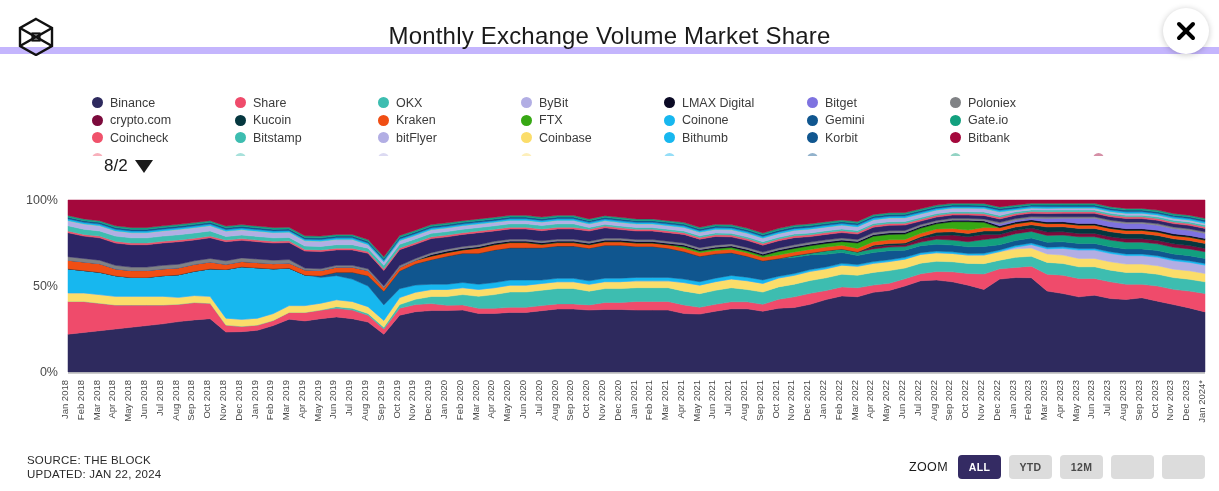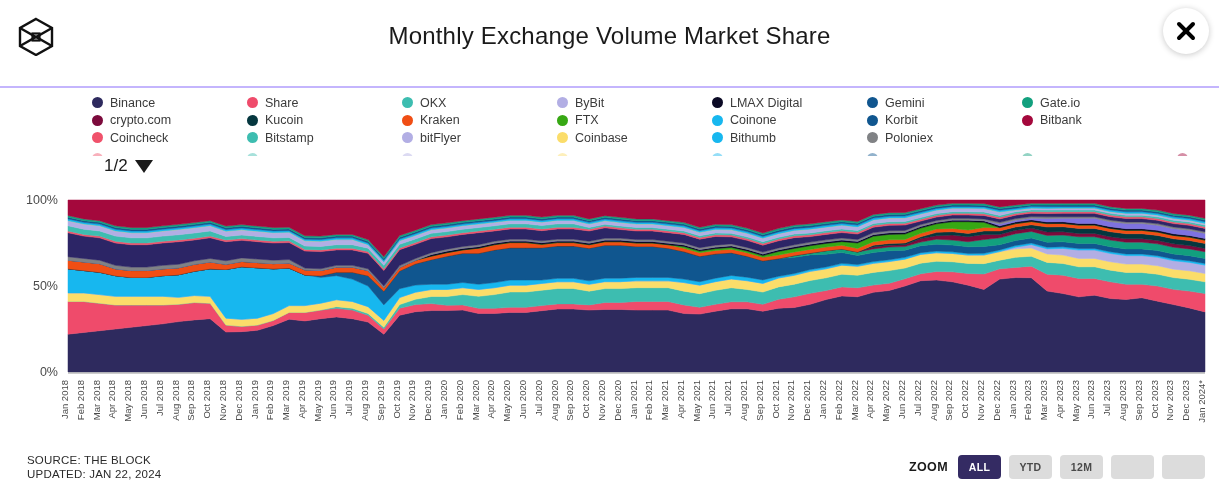--- a/index.html
+++ b/index.html
@@ -9,22 +9,22 @@
     background:#ffffff;
     font-family:"Liberation Sans", sans-serif;
     color:#222;
     overflow:hidden;
     position:relative;
   }
 
   
   #header {
     position:relative;
-    height:88px;
-    border-bottom:2px solid #c4b5fd;
+    height:54px;
+    border-bottom:7px solid #c4b5fd;
     background:#fff;
   }
   #logo {
     position:absolute; left:16px; top:16px;
     width:40px; height:40px;
   }
   #title {
     position:absolute; left:0; right:0; top:22px;
     text-align:center;
     font-size:24px;
@@ -48,21 +48,21 @@
     position:absolute;
     left:92px; top:94px;
     width:1110px;
     height:58px;
     overflow:hidden;
   }
   .legend-grid {
     display:grid;
     grid-template-columns:repeat(5, 264px);
     grid-auto-rows:17.5px;
-    column-gap:16px;
+    column-gap:4px;
   }
   .legend-item {
     display:flex;
     align-items:center;
     gap:7px;
     cursor:pointer;
     height:17.5px;
   }
   .legend-dot {
     width:11px; height:11px;
@@ -129,21 +129,21 @@
     color:#2b2b2b;
     letter-spacing:.2px;
   }
   #zoom-ctrl {
     position:absolute;
     right:14px; bottom:12px;
     display:flex; align-items:center; gap:8px;
   }
   #zoom-ctrl .zoom-label {
     font-size:12.5px;
-    font-weight:700;
+    font-weight:400;
     color:#1a1a1a;
     letter-spacing:.4px;
     margin-right:2px;
   }
   .zoom-btn {
     width:43px; height:24px;
     border-radius:4px;
     background:#dcdcdc;
     border:none;
     font-size:10.5px;
@@ -238,20 +238,24 @@
       </div>
       <div class="legend-item">
         <span class="legend-dot" style="background: rgb(23, 183, 239);"></span>
         <span class="legend-label">Coinone</span>
       </div>
       <div class="legend-item">
         <span class="legend-dot" style="background: rgb(23, 183, 239);"></span>
         <span class="legend-label">Bithumb</span>
       </div>
       <div class="legend-item">
+        <span class="legend-dot" style="background: rgb(126, 114, 224);"></span>
+        <span class="legend-label">Bitget</span>
+      </div>
+      <div class="legend-item">
         <span class="legend-dot" style="background: rgb(16, 86, 143);"></span>
         <span class="legend-label">Gemini</span>
       </div>
       <div class="legend-item">
         <span class="legend-dot" style="background: rgb(16, 86, 143);"></span>
         <span class="legend-label">Korbit</span>
       </div>
       <div class="legend-item">
         <span class="legend-dot" style="background: rgb(128, 130, 133);"></span>
         <span class="legend-label">Poloniex</span>
@@ -289,21 +293,21 @@
       <div class="legend-item">
         <span class="legend-dot" style="background: rgb(18, 160, 126);"></span>
       </div>
       <div class="legend-item">
         <span class="legend-dot" style="background: rgb(164, 8, 60);"></span>
       </div>
     </div>
 </div>
 
 <div id="legend-pager">
-  <span>1/2</span>
+  <span>8/2</span>
   <span class="caret"></span>
 </div>
 
 <div id="chart-wrap">
   <svg id="plot-svg" width="1219" height="255">
       <rect x="68" y="14" width="1137" height="172" fill="#ffffff"></rect>
       <path d="M68.00,148.16L83.79,146.44L99.58,144.72L115.38,143.00L131.17,141.28L146.96,139.56L162.75,137.84L178.54,135.62L194.33,133.88L210.13,132.68L225.92,146.04L241.71,145.63L257.50,144.30L273.29,139.56L289.08,133.21L304.88,134.91L320.67,132.68L336.46,130.96L352.25,132.68L368.04,136.12L383.83,148.16L399.63,129.26L415.42,125.71L431.21,124.57L447.00,124.57L462.79,124.08L478.58,127.52L494.38,127.52L510.17,126.40L525.96,126.40L541.75,124.69L557.54,122.99L573.33,122.99L589.13,124.08L604.92,123.45L620.71,123.45L636.50,124.08L652.29,124.08L668.08,124.08L683.88,127.52L699.67,128.10L715.46,125.19L731.25,122.82L747.04,122.82L762.83,125.19L778.63,122.16L794.42,121.50L810.21,118.30L826.00,113.58L841.79,109.96L857.58,110.75L873.38,106.34L889.17,104.53L904.96,100.00L920.75,94.73L936.54,94.04L952.33,95.83L968.13,99.17L983.92,103.44L999.71,93.12L1015.50,91.57L1031.29,91.73L1047.08,105.06L1062.88,107.51L1078.67,110.85L1094.46,109.18L1110.25,112.52L1126.04,113.49L1141.83,111.80L1157.63,115.18L1173.42,118.55L1189.21,121.92L1205.00,125.88L1205.00,186.00L1189.21,186.00L1173.42,186.00L1157.63,186.00L1141.83,186.00L1126.04,186.00L1110.25,186.00L1094.46,186.00L1078.67,186.00L1062.88,186.00L1047.08,186.00L1031.29,186.00L1015.50,186.00L999.71,186.00L983.92,186.00L968.13,186.00L952.33,186.00L936.54,186.00L920.75,186.00L904.96,186.00L889.17,186.00L873.38,186.00L857.58,186.00L841.79,186.00L826.00,186.00L810.21,186.00L794.42,186.00L778.63,186.00L762.83,186.00L747.04,186.00L731.25,186.00L715.46,186.00L699.67,186.00L683.88,186.00L668.08,186.00L652.29,186.00L636.50,186.00L620.71,186.00L604.92,186.00L589.13,186.00L573.33,186.00L557.54,186.00L541.75,186.00L525.96,186.00L510.17,186.00L494.38,186.00L478.58,186.00L462.79,186.00L447.00,186.00L431.21,186.00L415.42,186.00L399.63,186.00L383.83,186.00L368.04,186.00L352.25,186.00L336.46,186.00L320.67,186.00L304.88,186.00L289.08,186.00L273.29,186.00L257.50,186.00L241.71,186.00L225.92,186.00L210.13,186.00L194.33,186.00L178.54,186.00L162.75,186.00L146.96,186.00L131.17,186.00L115.38,186.00L99.58,186.00L83.79,186.00L68.00,186.00Z" fill="#2e2a5e" stroke="#2e2a5e" stroke-width="0.5"></path>
       <path d="M68.00,115.48L83.79,115.48L99.58,117.20L115.38,118.92L131.17,118.92L146.96,118.92L162.75,118.92L178.54,118.24L194.33,116.51L210.13,117.20L225.92,139.09L241.71,140.37L257.50,139.09L273.29,134.40L289.08,126.40L304.88,126.40L320.67,124.08L336.46,122.36L352.25,124.08L368.04,129.24L383.83,143.00L399.63,122.16L415.42,118.62L431.21,117.55L447.00,119.31L462.79,118.92L478.58,122.36L494.38,122.36L510.17,121.29L525.96,121.29L541.75,119.58L557.54,117.88L573.33,117.88L589.13,118.92L604.92,116.51L620.71,116.51L636.50,115.48L652.29,115.48L668.08,115.48L683.88,118.92L699.67,121.29L715.46,118.24L731.25,115.80L747.04,115.80L762.83,118.24L778.63,113.30L794.42,110.75L810.21,107.32L826.00,104.53L841.79,100.91L857.58,101.79L873.38,99.09L889.17,97.28L904.96,92.83L920.75,87.71L936.54,85.52L952.33,85.81L968.13,87.48L983.92,87.96L999.71,82.80L1015.50,81.45L1031.29,80.15L1047.08,88.20L1062.88,89.15L1078.67,92.49L1094.46,92.49L1110.25,95.83L1126.04,98.31L1141.83,98.31L1157.63,100.00L1173.42,103.37L1189.21,105.06L1205.00,107.51L1205.00,125.88L1189.21,121.92L1173.42,118.55L1157.63,115.18L1141.83,111.80L1126.04,113.49L1110.25,112.52L1094.46,109.18L1078.67,110.85L1062.88,107.51L1047.08,105.06L1031.29,91.73L1015.50,91.57L999.71,93.12L983.92,103.44L968.13,99.17L952.33,95.83L936.54,94.04L920.75,94.73L904.96,100.00L889.17,104.53L873.38,106.34L857.58,110.75L841.79,109.96L826.00,113.58L810.21,118.30L794.42,121.50L778.63,122.16L762.83,125.19L747.04,122.82L731.25,122.82L715.46,125.19L699.67,128.10L683.88,127.52L668.08,124.08L652.29,124.08L636.50,124.08L620.71,123.45L604.92,123.45L589.13,124.08L573.33,122.99L557.54,122.99L541.75,124.69L525.96,126.40L510.17,126.40L494.38,127.52L478.58,127.52L462.79,124.08L447.00,124.57L431.21,124.57L415.42,125.71L399.63,129.26L383.83,148.16L368.04,136.12L352.25,132.68L336.46,130.96L320.67,132.68L304.88,134.91L289.08,133.21L273.29,139.56L257.50,144.30L241.71,145.63L225.92,146.04L210.13,132.68L194.33,133.88L178.54,135.62L162.75,137.84L146.96,139.56L131.17,141.28L115.38,143.00L99.58,144.72L83.79,146.44L68.00,148.16Z" fill="#ef4b6b" stroke="#ef4b6b" stroke-width="0.5"></path>
       <path d="M68.00,115.48L83.79,115.48L99.58,117.20L115.38,118.92L131.17,118.92L146.96,118.92L162.75,118.92L178.54,118.24L194.33,116.51L210.13,117.20L225.92,139.09L241.71,140.37L257.50,139.09L273.29,134.40L289.08,126.40L304.88,126.40L320.67,124.08L336.46,120.64L352.25,122.36L368.04,127.52L383.83,141.28L399.63,118.62L415.42,113.30L431.21,110.53L447.00,110.53L462.79,108.60L478.58,110.32L494.38,108.60L510.17,105.96L525.96,105.96L541.75,104.26L557.54,102.55L573.33,102.55L589.13,105.16L604.92,102.61L620.71,102.61L636.50,101.72L652.29,101.72L668.08,101.72L683.88,105.16L699.67,107.66L715.46,104.34L731.25,101.76L747.04,103.51L762.83,106.08L778.63,100.89L794.42,98.21L810.21,94.51L826.00,91.85L841.79,88.23L857.58,89.25L873.38,86.42L889.17,84.61L904.96,82.08L920.75,77.18L936.54,75.31L952.33,75.79L968.13,77.46L983.92,77.64L999.71,74.20L1015.50,71.33L1031.29,70.23L1047.08,76.39L1062.88,77.46L1078.67,80.80L1094.46,80.80L1110.25,84.14L1126.04,86.51L1141.83,86.51L1157.63,88.20L1173.42,91.57L1189.21,93.25L1205.00,95.83L1205.00,107.51L1189.21,105.06L1173.42,103.37L1157.63,100.00L1141.83,98.31L1126.04,98.31L1110.25,95.83L1094.46,92.49L1078.67,92.49L1062.88,89.15L1047.08,88.20L1031.29,80.15L1015.50,81.45L999.71,82.80L983.92,87.96L968.13,87.48L952.33,85.81L936.54,85.52L920.75,87.71L904.96,92.83L889.17,97.28L873.38,99.09L857.58,101.79L841.79,100.91L826.00,104.53L810.21,107.32L794.42,110.75L778.63,113.30L762.83,118.24L747.04,115.80L731.25,115.80L715.46,118.24L699.67,121.29L683.88,118.92L668.08,115.48L652.29,115.48L636.50,115.48L620.71,116.51L604.92,116.51L589.13,118.92L573.33,117.88L557.54,117.88L541.75,119.58L525.96,121.29L510.17,121.29L494.38,122.36L478.58,122.36L462.79,118.92L447.00,119.31L431.21,117.55L415.42,118.62L399.63,122.16L383.83,143.00L368.04,129.24L352.25,124.08L336.46,122.36L320.67,124.08L304.88,126.40L289.08,126.40L273.29,134.40L257.50,139.09L241.71,140.37L225.92,139.09L210.13,117.20L194.33,116.51L178.54,118.24L162.75,118.92L146.96,118.92L131.17,118.92L115.38,118.92L99.58,117.20L83.79,115.48L68.00,115.48Z" fill="#3dbdb0" stroke="#3dbdb0" stroke-width="0.5"></path>
       <path d="M68.00,106.88L83.79,106.88L99.58,108.60L115.38,110.32L131.17,110.32L146.96,110.32L162.75,110.32L178.54,111.29L194.33,109.56L210.13,110.32L225.92,132.14L241.71,133.35L257.50,132.14L273.29,127.52L289.08,119.58L304.88,119.58L320.67,117.20L336.46,113.76L352.25,115.48L368.04,120.64L383.83,134.40L399.63,111.53L415.42,106.21L431.21,103.51L447.00,103.51L462.79,101.72L478.58,103.44L494.38,101.72L510.17,99.15L525.96,99.15L541.75,97.45L557.54,95.74L573.33,95.74L589.13,98.28L604.92,95.66L620.71,95.66L636.50,94.84L652.29,94.84L668.08,94.84L683.88,96.56L699.67,99.15L715.46,95.66L731.25,92.98L747.04,94.73L762.83,97.39L778.63,92.02L794.42,89.25L810.21,85.36L826.00,82.80L841.79,79.18L857.58,80.29L873.38,77.37L889.17,75.56L904.96,73.13L920.75,68.41L936.54,66.79L952.33,67.44L968.13,69.11L983.92,69.04L999.71,65.60L1015.50,62.90L1031.29,61.96L1047.08,67.96L1062.88,69.11L1078.67,72.45L1094.46,72.45L1110.25,75.79L1126.04,78.08L1141.83,78.08L1157.63,79.76L1173.42,83.14L1189.21,84.82L1205.00,87.48L1205.00,95.83L1189.21,93.25L1173.42,91.57L1157.63,88.20L1141.83,86.51L1126.04,86.51L1110.25,84.14L1094.46,80.80L1078.67,80.80L1062.88,77.46L1047.08,76.39L1031.29,70.23L1015.50,71.33L999.71,74.20L983.92,77.64L968.13,77.46L952.33,75.79L936.54,75.31L920.75,77.18L904.96,82.08L889.17,84.61L873.38,86.42L857.58,89.25L841.79,88.23L826.00,91.85L810.21,94.51L794.42,98.21L778.63,100.89L762.83,106.08L747.04,103.51L731.25,101.76L715.46,104.34L699.67,107.66L683.88,105.16L668.08,101.72L652.29,101.72L636.50,101.72L620.71,102.61L604.92,102.61L589.13,105.16L573.33,102.55L557.54,102.55L541.75,104.26L525.96,105.96L510.17,105.96L494.38,108.60L478.58,110.32L462.79,108.60L447.00,110.53L431.21,110.53L415.42,113.30L399.63,118.62L383.83,141.28L368.04,127.52L352.25,122.36L336.46,120.64L320.67,124.08L304.88,126.40L289.08,126.40L273.29,134.40L257.50,139.09L241.71,140.37L225.92,139.09L210.13,117.20L194.33,116.51L178.54,118.24L162.75,118.92L146.96,118.92L131.17,118.92L115.38,118.92L99.58,117.20L83.79,115.48L68.00,115.48Z" fill="#fbdd6a" stroke="#fbdd6a" stroke-width="0.5"></path>

